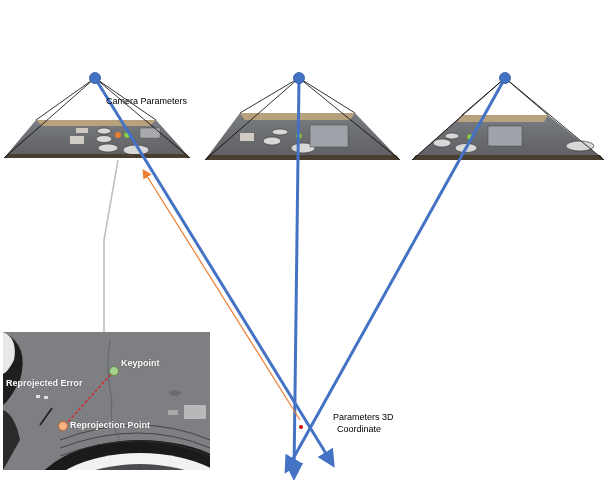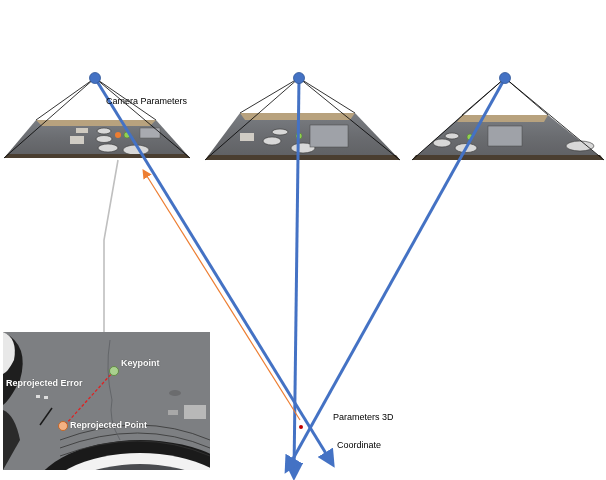--- a/index.html
+++ b/index.html
@@ -126,17 +126,17 @@
     <line x1="40" y1="425" x2="52" y2="408" stroke="#1a1a1a" stroke-width="1.5"></line>
     <ellipse cx="175" cy="393" rx="6" ry="3" fill="#6b6c6e"></ellipse>
     <line x1="65" y1="425" x2="113" y2="372" stroke="#e02020" stroke-width="1.3" stroke-dasharray="3,2"></line>
     <circle cx="114" cy="371" r="4.5" fill="#a9d18e" stroke="#548235" stroke-width="0.8"></circle>
     <circle cx="63" cy="426" r="4.5" fill="#f4b183" stroke="#c55a11" stroke-width="0.8"></circle>
   </g>
 </svg>
 
 <div class="label" style="left:106px; top:60px;margin-top:36px;">Camera Parameters</div>
 <div class="label" style="left:333px; top:412px;">Parameters 3D</div>
-<div class="label" style="left:337px; top:424px;margin-top:16px;">Coordinate</div>
+<div class="label" style="left:337px; top:424px;">Coordinate</div>
 
 <div class="inset-label" style="left:121px; top:348px;margin-top:10px;">Keypoint</div>
 <div class="inset-label" style="left:6px; top:378px;">Reprojected Error</div>
-<div class="inset-label" style="left:70px; top:420px;">Reprojected Point</div>
+<div class="inset-label" style="left:70px; top:420px;">Reprojection Point</div>
 
 </body></html>

